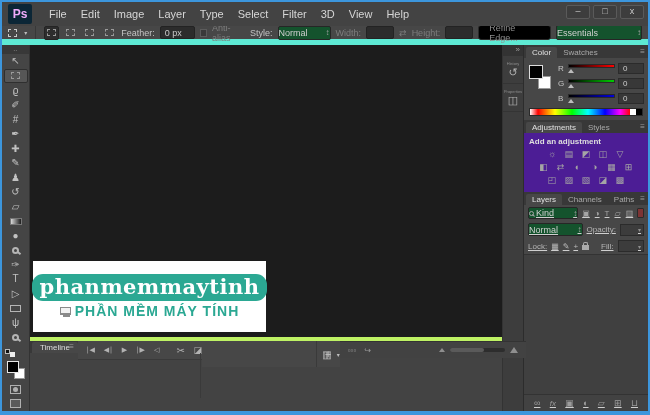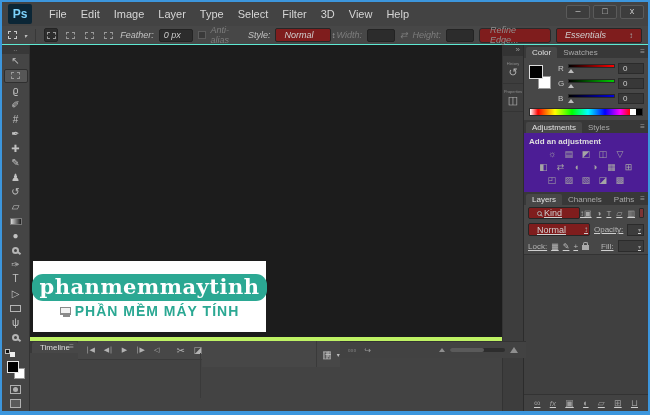--- a/index.html
+++ b/index.html
@@ -5,45 +5,45 @@
   * { box-sizing: border-box; margin: 0; padding: 0; }
   html,body { background:#222; }
   body { font-family: "Liberation Sans", sans-serif; }
   .window{
     position:relative; width:650px; height:415px; background:#434343;
     border:2px solid #3c96dd; border-bottom-width:4px; overflow:hidden;
     color:#cfcfcf;
   }
   
   .menubar{height:24px; background:#434343; display:flex; align-items:center; padding-left:6px; position:relative;}
-  .ps-logo{width:24px;height:20px;background:#0b2636;color:#7dd3fc;font-weight:bold;font-size:12px;
+  .ps-logo{width:24px;height:20px;background:#0b2636;color:#f0abfc;font-weight:bold;font-size:12px;
     display:flex;align-items:center;justify-content:center;margin-right:10px;border-radius:2px;}
   .menu-item{font-size:11px;color:#d6d6d6;padding:0 7px;height:24px;display:flex;align-items:center;cursor:default;}
   .win-controls{position:absolute;right:4px;top:3px;display:flex;gap:3px;}
   .win-btn{width:24px;height:14px;background:#3d3d3d;border:1px solid #5a5a5a;border-radius:2px;
     color:#c9c9c9;font-size:9px;line-height:11px;text-align:center;}
   
-  .optionsbar{height:19px;background:#474747;border-bottom:1px solid #5eead4;display:flex;align-items:center;
-    padding:0 6px;font-size:9px;gap:5px;font-style:italic;}
+  .optionsbar{height:19px;background:#474747;border-bottom:6px solid #5eead4;display:flex;align-items:center;
+    padding:0 6px;font-size:9px;gap:5px;}
   .optionsbar .lbl{color:#c3c3c3;}
   .optionsbar .dim{color:#7d7d7d;}
   .sep{width:1px;height:13px;background:#383838;margin:0 3px;}
   .dash-box{display:inline-block;width:10px;height:8px;border:1px dashed #c9c9c9;}
   .dash-box.small{width:9px;height:7px;border-color:#9a9a9a;}
   .mode-btn{width:16px;height:14px;display:flex;align-items:center;justify-content:center;border-radius:2px;}
   .mode-btn.active{background:#2d2d2d;border:1px solid #242424;}
   .caret{font-size:6px;color:#bdbdbd;margin-left:2px;}
   .field{background:#2c2c2c;border:1px solid #232323;border-radius:2px;height:13px;min-width:30px;
     color:#cacaca;font-size:9px;display:flex;align-items:center;padding:0 4px;}
   .field.empty{min-width:28px;}
-  .dropdown{background:#7f1d1d;border:1px solid #262626;border-radius:2px;height:14px;
-    display:flex;align-items:center;justify-content:space-between;padding:0 8px;font-size:9px;color:#d0d0d0;gap:18px;}
+  .dropdown{background:#14532d;border:1px solid #262626;border-radius:2px;height:14px;
+    display:flex;align-items:center;justify-content:space-between;padding:0 0;font-size:9px;color:#d0d0d0;gap:18px;}
   .updn{font-size:8px;color:#a5a5a5;}
   .checkbox{width:8px;height:8px;background:#3a3a3a;border:1px solid #5c5c5c;display:inline-block;}
-  .refine-btn{background:#7f1d1d;border:1px solid #2a2a2a;border-radius:3px;height:15px;padding:0 10px;
+  .refine-btn{background:#000000;border:1px solid #2a2a2a;border-radius:3px;height:15px;padding:0 10px;
     font-size:9px;color:#8f8f8f;display:flex;align-items:center;}
   .workspace-btn{margin-left:auto;}
   .workspace-btn .dropdown{width:86px;height:15px;}
   
   .main{display:flex;height:366px;}
   .toolbar{width:28px;background:#454545;border-right:1px solid #333;display:flex;flex-direction:column;align-items:center;}
   .toolbar-grip{width:100%;height:10px;background:#383838;color:#9a9a9a;font-size:7px;line-height:9px;text-align:center;}
   .tool{width:24px;height:16px;display:flex;align-items:center;justify-content:center;color:#c2c2c2;font-size:10px;border-radius:2px;}
   .tool.selected{background:#565656;border:1px solid #2f2f2f;}
   .tool .glyph{font-size:10px;line-height:10px;}

